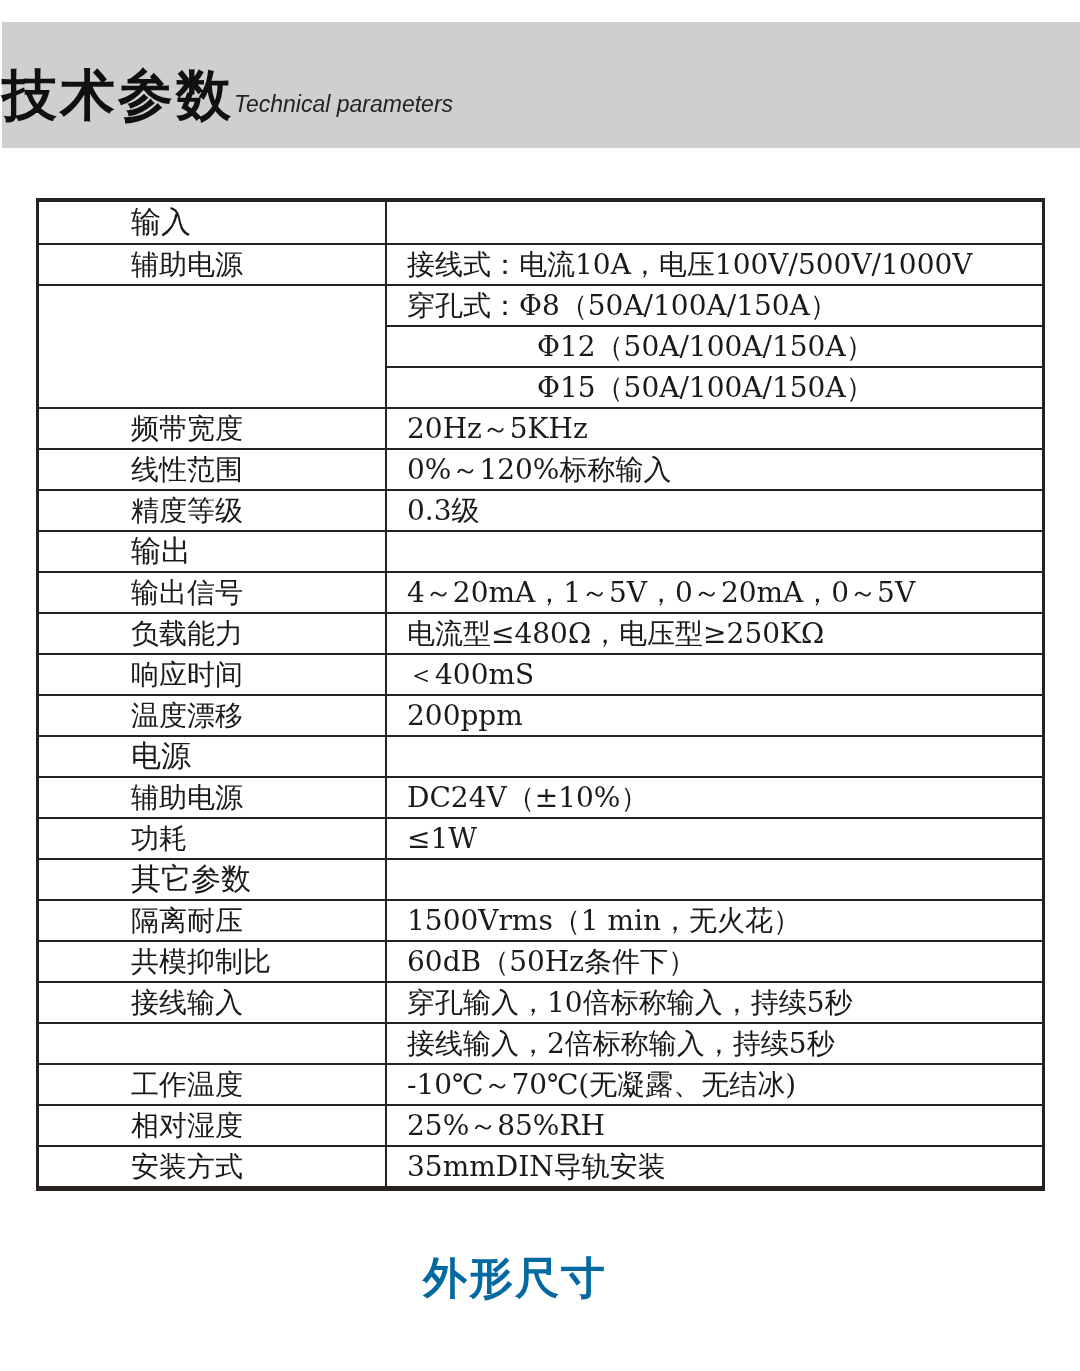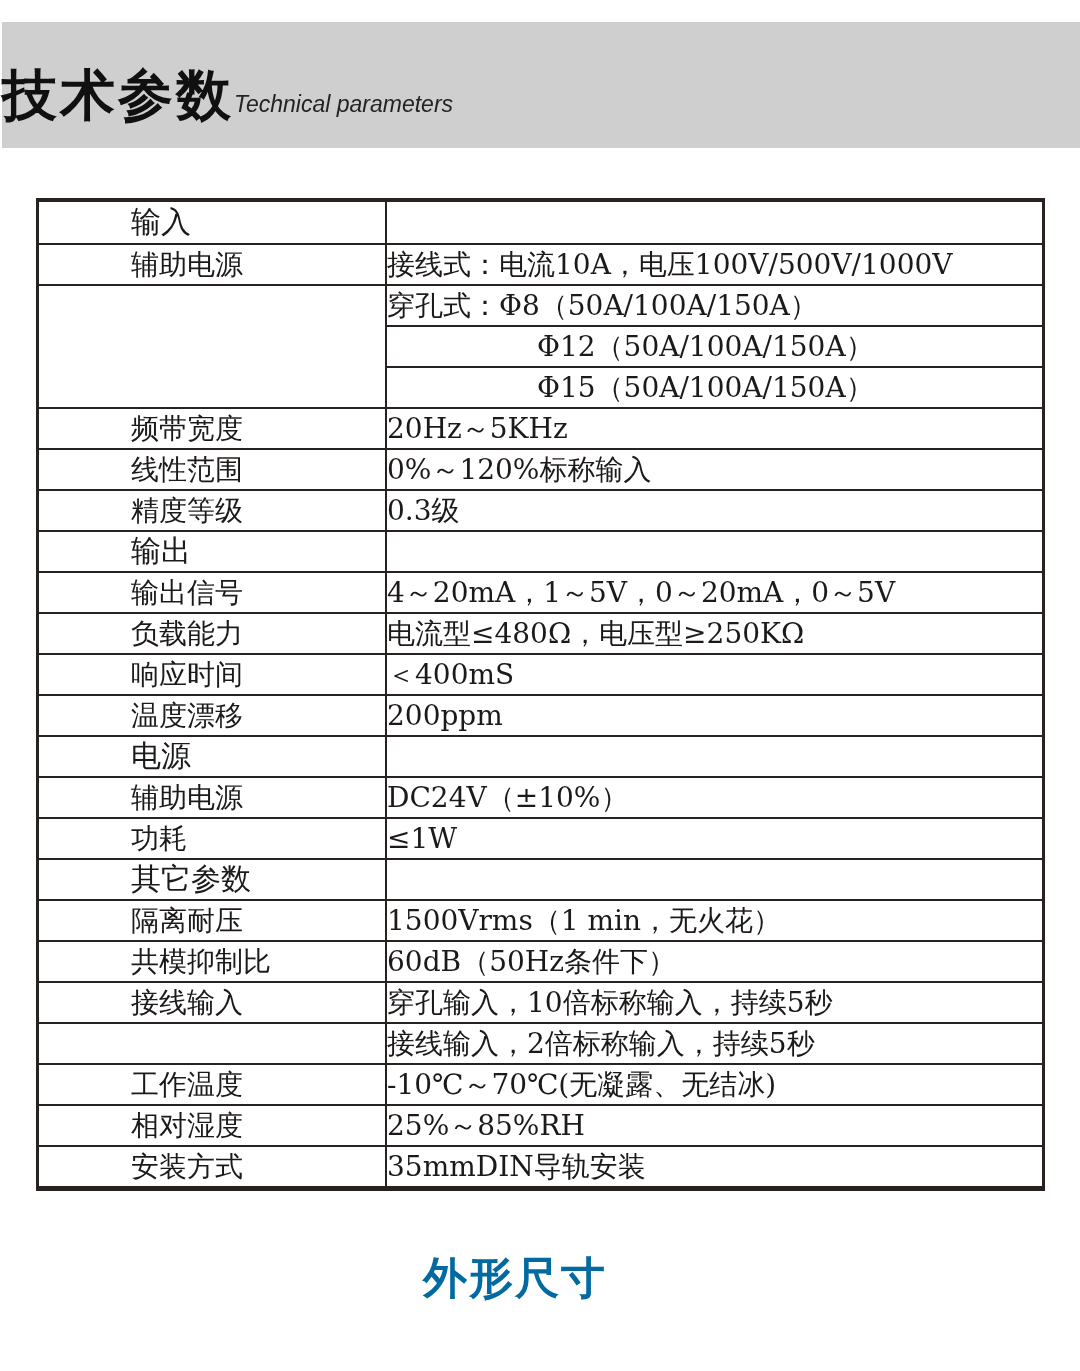--- a/index.html
+++ b/index.html
@@ -63,20 +63,21 @@
   }
   .row:first-child .cell{border-top:none;}
   .row.partial .cell.label{border-top:none;}
   .cell.label{
     flex:0 0 348px;width:348px;
     border-right:2px solid var(--line);
     padding-left:92px;
   }
   .cell.value{
     flex:1 1 auto;
+    padding-left:20px;
   }
   .cell.value.indent{padding-left:150px;}
   .row.section .cell.label{
     font-weight:normal;
     font-size:30px;
   }
   
   .footer-title{
     margin:62px 50px 0 0;
     text-align:center;

